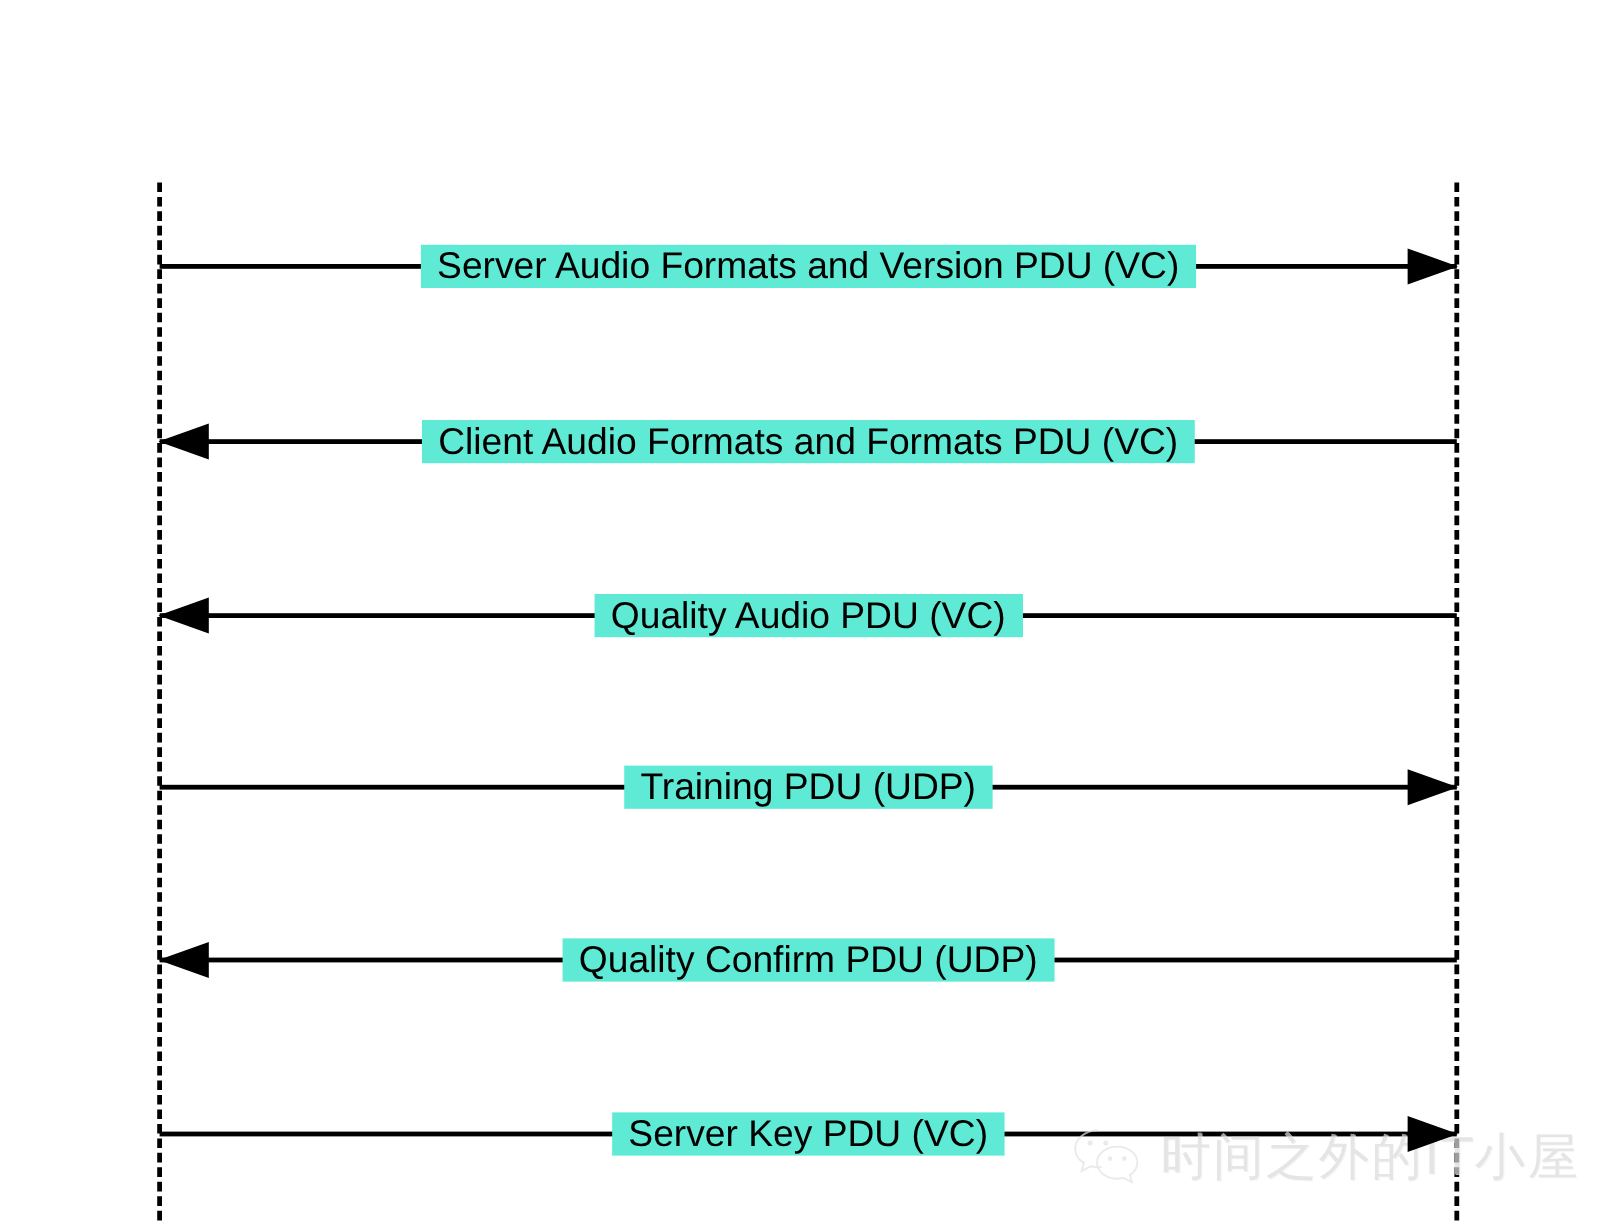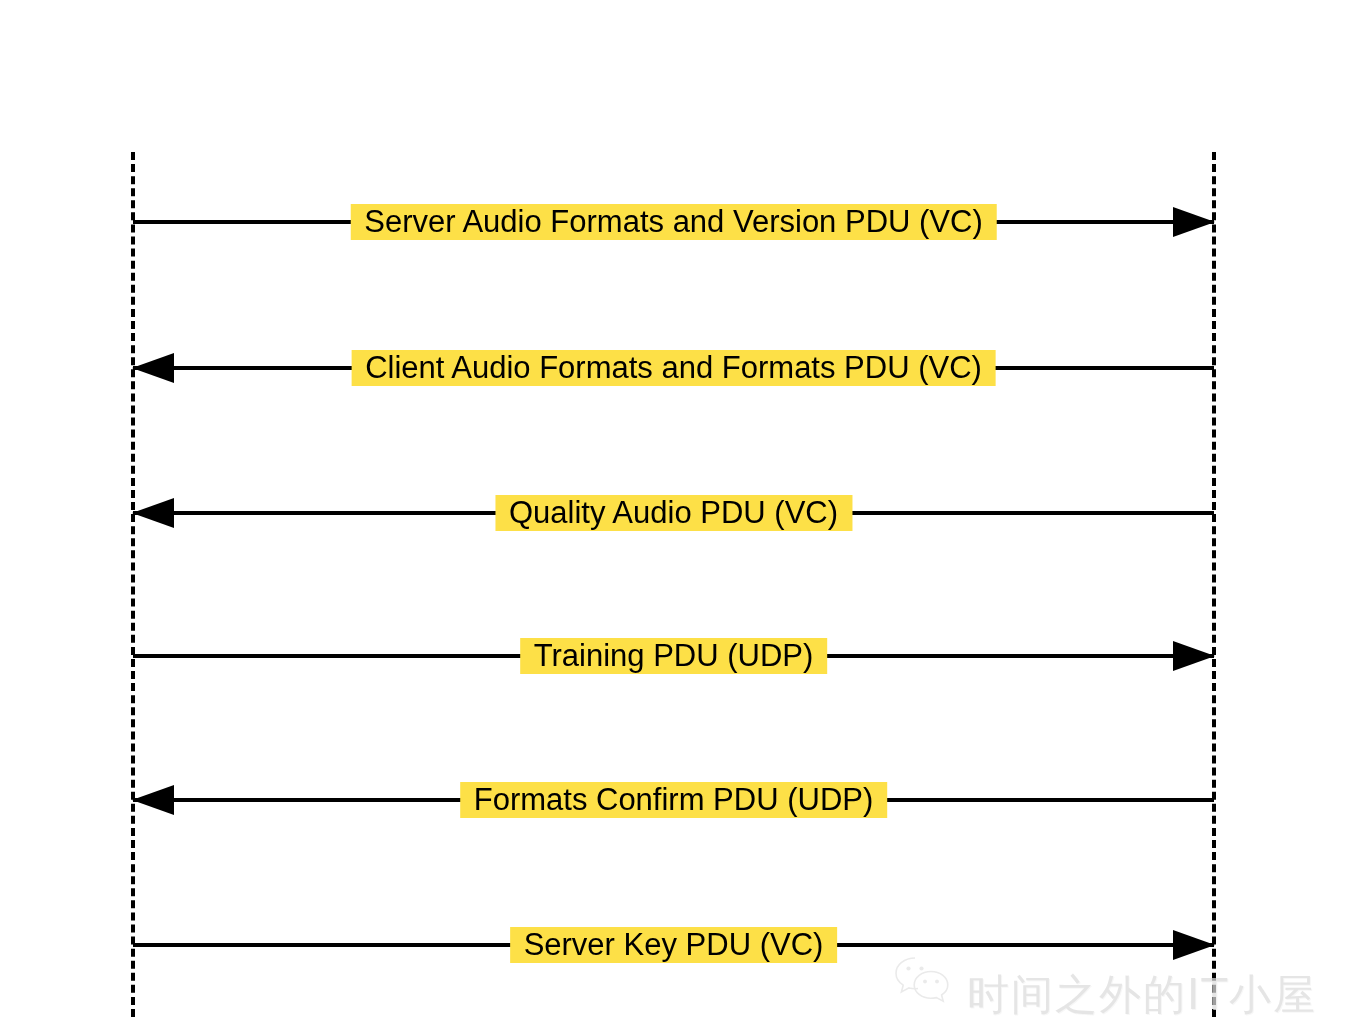--- a/index.html
+++ b/index.html
@@ -73,21 +73,21 @@
     top: -2px;
     height: 4px;
     background: #000000;
   }
   
   .message-label {
     position: absolute;
     left: 50%;
     top: 0;
     transform: translate(-50%, -50%);
-    background: #fde047;
+    background: #5eead4;
     padding: 0 14px;
     white-space: nowrap;
     font-family: "Liberation Sans", sans-serif;
     font-size: 31px;
     line-height: 36px;
     color: #000000;
     z-index: 3;
   }
   
   .arrowhead {
@@ -128,21 +128,20 @@
     flex: 0 0 auto;
   }
   #watermark .watermark-text {
     font-family: "DejaVu Sans", sans-serif;
     font-size: 42px;
     line-height: 52px;
     color: #dcdcdc;
     letter-spacing: 2px;
     text-shadow: 1px 1px 0 #f4f4f4;
     white-space: nowrap;
-    margin-top: 31px;
   }
 </style>
 </head>
 <body>
 
 <div id="diagram-root">
 
 
 
   <div class="lifeline" id="lifeline-server"></div>
@@ -168,21 +167,21 @@
 
   <div class="message-row" style="top:656px">
     <div class="message-line"></div>
     <div class="arrowhead right"></div>
     <div class="message-label">Training PDU (UDP)</div>
   </div>
 
   <div class="message-row" style="top:800px">
     <div class="message-line"></div>
     <div class="arrowhead left"></div>
-    <div class="message-label">Formats Confirm PDU (UDP)</div>
+    <div class="message-label">Quality Confirm PDU (UDP)</div>
   </div>
 
   <div class="message-row" style="top:945px">
     <div class="message-line"></div>
     <div class="arrowhead right"></div>
     <div class="message-label">Server Key PDU (VC)</div>
   </div>
 
   <div id="watermark">
     <span class="wechat-icon">

